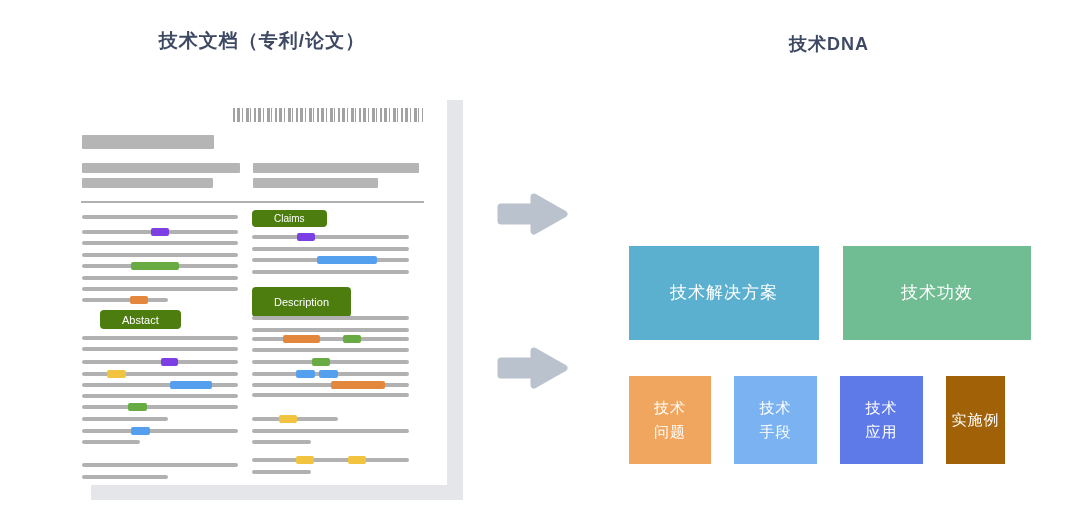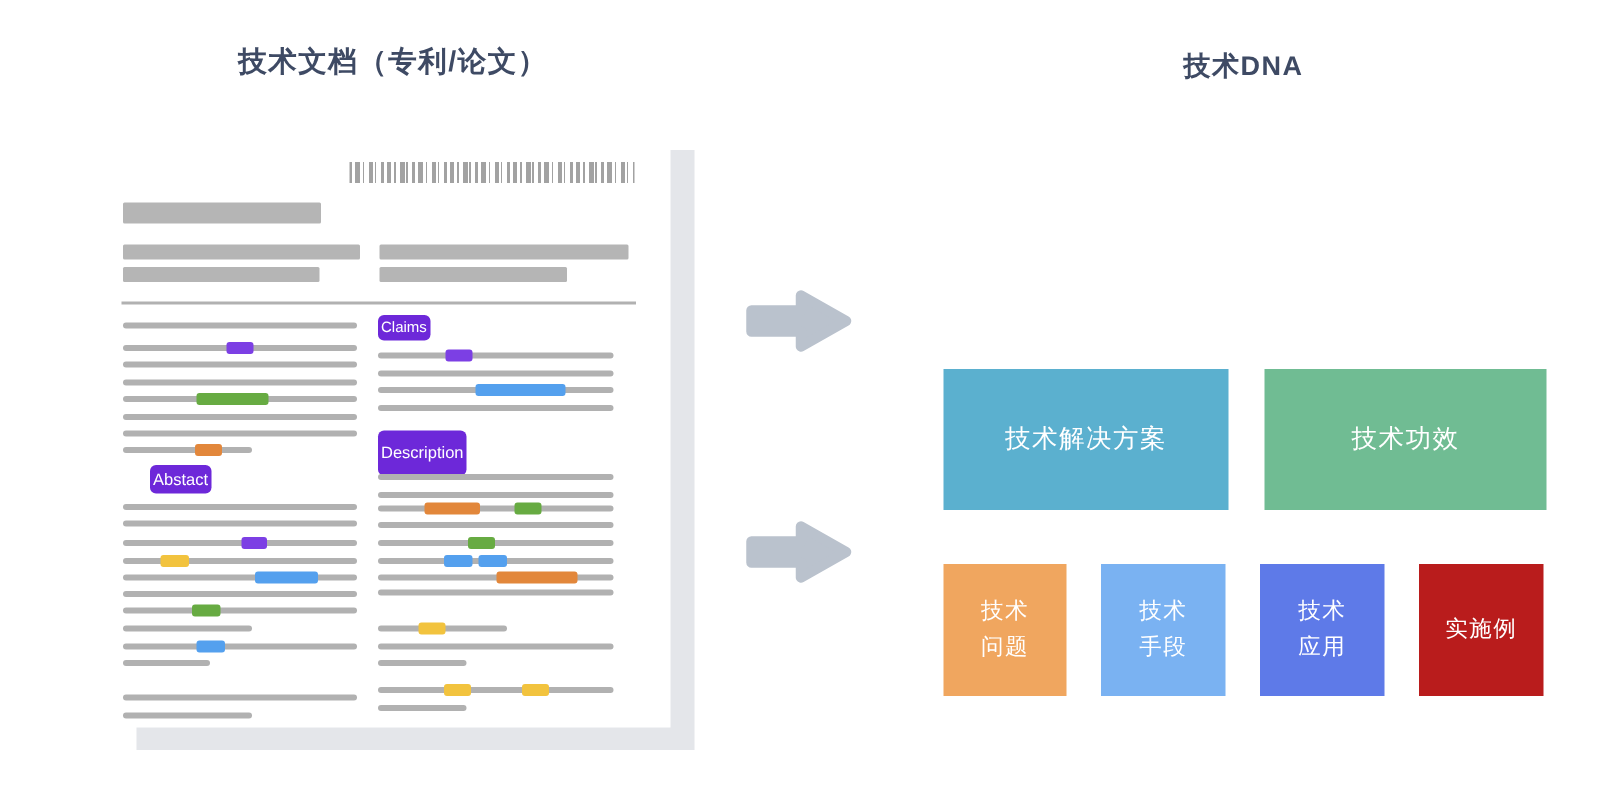--- a/index.html
+++ b/index.html
@@ -29,22 +29,22 @@
       #a2a2a2 4px 7px,#ffffff 7px 9px,
       #a2a2a2 9px 10px,#ffffff 10px 13px,
       #a2a2a2 13px 16px,#ffffff 16px 17px,
       #a2a2a2 17px 18px,#ffffff 18px 21px);
   }
   .doc-hbar{position:absolute;background:#b5b5b5;border-radius:1px;}
   .doc-divider{position:absolute;left:6px;top:105px;width:343px;height:2px;background:#b1b1b1;}
   .doc-line{position:absolute;height:4px;border-radius:2px;background:#b1b1b1;}
   .doc-hl{position:absolute;top:-2px;height:8px;border-radius:2px;}
   .doc-badge{
-    position:absolute;background:#6d28d9;color:#ffffff;border-radius:4px;
-    padding:0 2px;display:flex;align-items:center;white-space:nowrap;
+    position:absolute;background:#4d7c0f;color:#ffffff;border-radius:4px;
+    padding:0 22px;display:flex;align-items:center;white-space:nowrap;
   }
   .arrow{position:absolute;width:76px;height:48px;}
   .dna-box{
     position:absolute;display:flex;flex-direction:column;align-items:center;
     justify-content:center;color:#ffffff;text-align:center;line-height:1.6;
     letter-spacing:1px;white-space:nowrap;
   }
 </style>
 </head>
 <body>
@@ -161,16 +161,16 @@
       <div>问题</div>
     </div>
     <div class="dna-box" style="left: 734px; top: 376px; width: 83px; height: 88px; background: rgb(122, 178, 242); font-size: 15px;">
       <div>技术</div>
       <div>手段</div>
     </div>
     <div class="dna-box" style="left: 840px; top: 376px; width: 83px; height: 88px; background: rgb(94, 122, 232); font-size: 15px;">
       <div>技术</div>
       <div>应用</div>
     </div>
-    <div class="dna-box" style="left: 946px; top: 376px; width: 83px; height: 88px; background: #b91c1c; font-size: 15px;">
+    <div class="dna-box" style="left: 946px; top: 376px; width: 59px; height: 88px; background: #a16207; font-size: 15px;">
       <div>实施例</div>
     </div>
   </div>
 
 </body></html>

